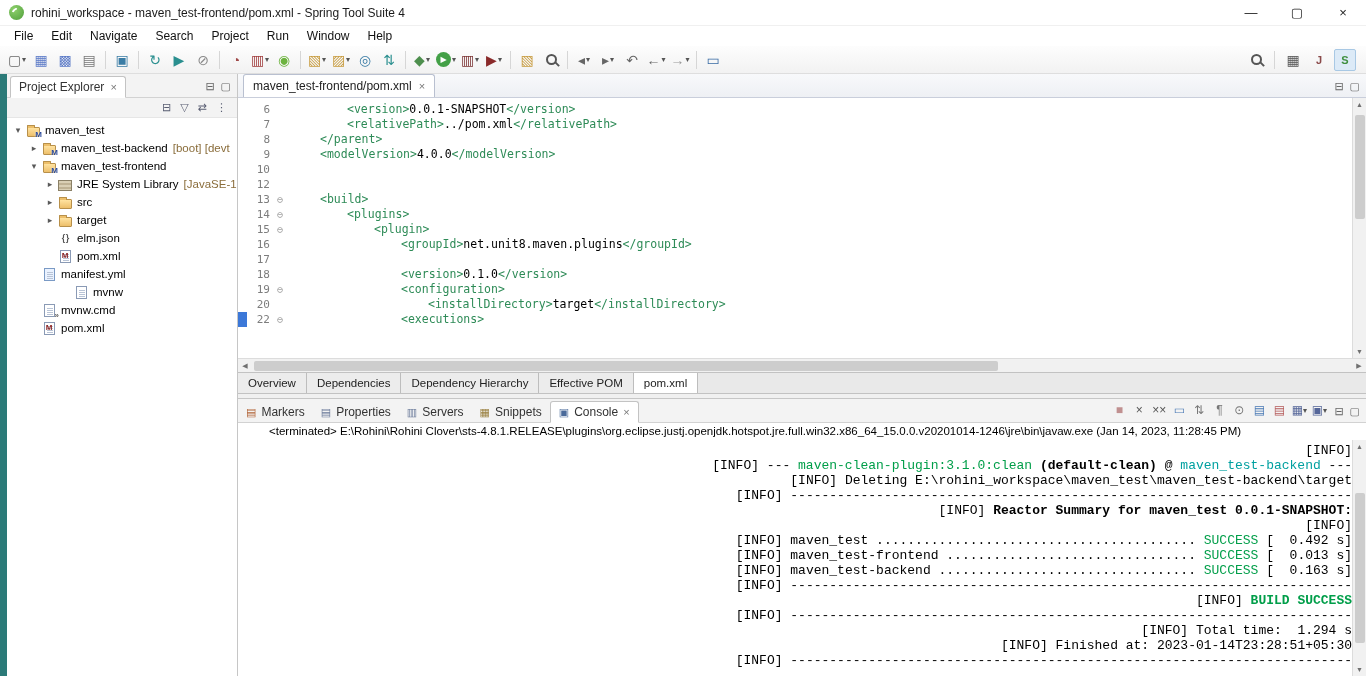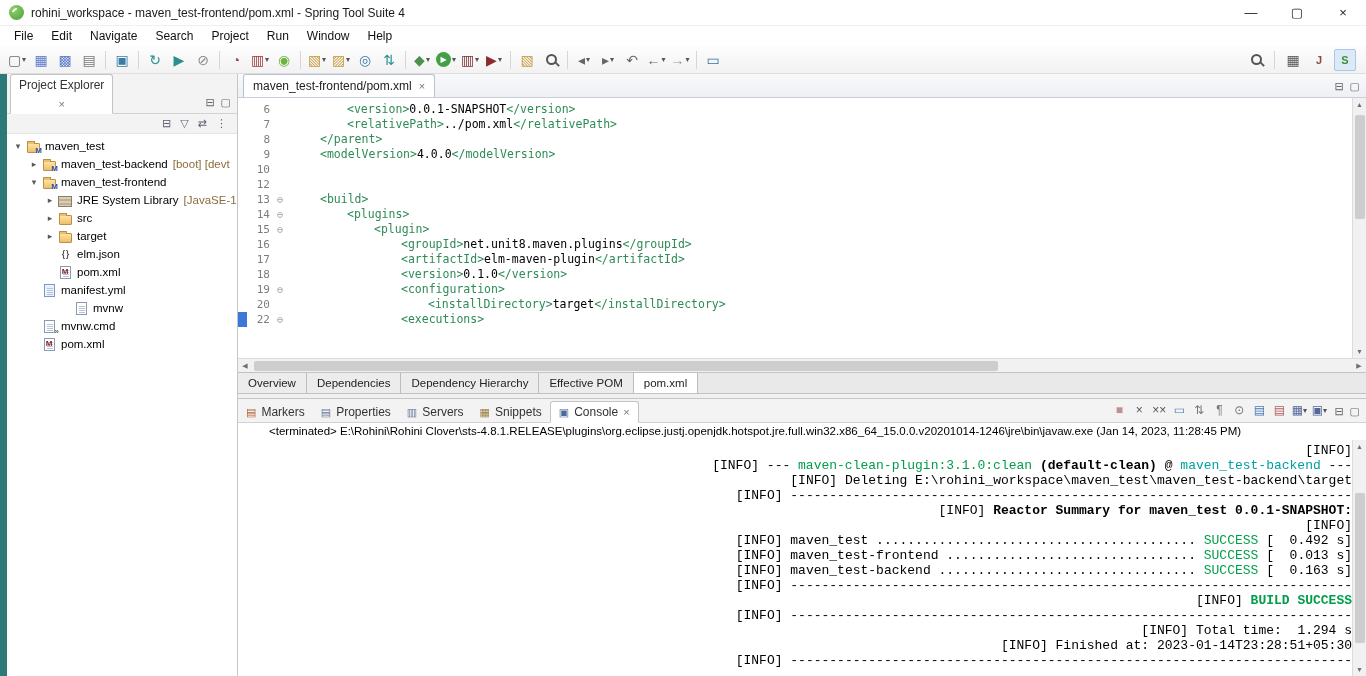--- a/index.html
+++ b/index.html
@@ -38,21 +38,21 @@
                 right:-5px; bottom:-2px; }
   .persp { font-weight:bold; font-size:11px; }
 
   
   .main { flex:1; display:flex; min-height:0; }
   .side-strip { flex:0 0 7px; background:#2b7a78; }
 
   
   .explorer { flex:0 0 231px; background:#f4f4f4; border-right:1px solid #c6c6c6; display:flex; flex-direction:column; min-width:0; }
   .view-tabbar { flex:0 0 24px; display:flex; align-items:flex-end; background:#f3f3f3; border-bottom:1px solid #d2d2d2; }
-  .view-tab { display:flex; align-items:center; gap:6px; padding:3px 8px; font-size:12px; color:#333;flex-direction:column; }
+  .view-tab { display:flex; align-items:center; gap:6px; padding:3px 8px; font-size:12px; color:#333; }
   .view-tab.active { background:#fff; border:1px solid #c3c3c3; border-bottom:1px solid #fff; border-radius:3px 3px 0 0;
                      margin-left:3px; margin-bottom:-1px; }
   .tclose { font-size:11px; color:#777; cursor:default; }
   .view-minmax { margin-left:auto; display:flex; gap:6px; padding:0 6px 4px 0; color:#666; font-size:11px; }
   .view-toolbar { flex:0 0 20px; background:#f3f3f3; display:flex; justify-content:flex-end; align-items:center;
                   gap:9px; padding-right:10px; border-bottom:1px solid #e6e6e6; }
   .vtb { color:#5a5f73; font-size:11px; }
   .tree { flex:1; background:#fff; overflow:hidden; padding-top:3px; }
   .trow { height:18px; display:flex; align-items:center; font-size:11.5px; white-space:nowrap; overflow:hidden; }
   .arrow { width:14px; flex:0 0 14px; text-align:center; color:#5a5a5a; font-size:9px; }
@@ -417,21 +417,21 @@
               <div class="crow"><span class="annc"></span><span class="num">6</span><span class="fold"></span><span class="srcl" style="padding-left: 60px;"><span class="tag">&lt;version&gt;</span><span class="txt">0.0.1-SNAPSHOT</span><span class="tag">&lt;/version&gt;</span></span></div>
               <div class="crow"><span class="annc"></span><span class="num">7</span><span class="fold"></span><span class="srcl" style="padding-left: 60px;"><span class="tag">&lt;relativePath&gt;</span><span class="txt">../pom.xml</span><span class="tag">&lt;/relativePath&gt;</span></span></div>
               <div class="crow"><span class="annc"></span><span class="num">8</span><span class="fold"></span><span class="srcl" style="padding-left: 33px;"><span class="tag">&lt;/parent&gt;</span></span></div>
               <div class="crow"><span class="annc"></span><span class="num">9</span><span class="fold"></span><span class="srcl" style="padding-left: 33px;"><span class="tag">&lt;modelVersion&gt;</span><span class="txt">4.0.0</span><span class="tag">&lt;/modelVersion&gt;</span></span></div>
               <div class="crow"><span class="annc"></span><span class="num">10</span><span class="fold"></span><span class="srcl" style="padding-left: 6px;"></span></div>
               <div class="crow"><span class="annc"></span><span class="num">12</span><span class="fold"></span><span class="srcl" style="padding-left: 6px;"></span></div>
               <div class="crow"><span class="annc"></span><span class="num">13</span><span class="fold">⊖</span><span class="srcl" style="padding-left: 33px;"><span class="tag">&lt;build&gt;</span></span></div>
               <div class="crow"><span class="annc"></span><span class="num">14</span><span class="fold">⊖</span><span class="srcl" style="padding-left: 60px;"><span class="tag">&lt;plugins&gt;</span></span></div>
               <div class="crow"><span class="annc"></span><span class="num">15</span><span class="fold">⊖</span><span class="srcl" style="padding-left: 87px;"><span class="tag">&lt;plugin&gt;</span></span></div>
               <div class="crow"><span class="annc"></span><span class="num">16</span><span class="fold"></span><span class="srcl" style="padding-left: 114px;"><span class="tag">&lt;groupId&gt;</span><span class="txt">net.unit8.maven.plugins</span><span class="tag">&lt;/groupId&gt;</span></span></div>
-              <div class="crow"><span class="annc"></span><span class="num">17</span><span class="fold"></span><span class="srcl" style="padding-left: 114px;"><span class="tag">&lt;artifactId&gt;</span><span class="txt">elm-maven-plugin</span><span class="tag">&lt;/artifactId&gt;</span></span></div>
+              <div class="crow"><span class="annc"></span><span class="num">17</span><span class="fold"></span></div>
               <div class="crow"><span class="annc"></span><span class="num">18</span><span class="fold"></span><span class="srcl" style="padding-left: 114px;"><span class="tag">&lt;version&gt;</span><span class="txt">0.1.0</span><span class="tag">&lt;/version&gt;</span></span></div>
               <div class="crow"><span class="annc"></span><span class="num">19</span><span class="fold">⊖</span><span class="srcl" style="padding-left: 114px;"><span class="tag">&lt;configuration&gt;</span></span></div>
               <div class="crow"><span class="annc"></span><span class="num">20</span><span class="fold"></span><span class="srcl" style="padding-left: 141px;"><span class="tag">&lt;installDirectory&gt;</span><span class="txt">target</span><span class="tag">&lt;/installDirectory&gt;</span></span></div>
               <div class="crow cur"><span class="annc"></span><span class="num">22</span><span class="fold">⊖</span><span class="srcl" style="padding-left: 114px;"><span class="tag">&lt;executions&gt;</span></span></div>
             </div>
           <div class="vsb">
             <span class="sar">▲</span>
             <span class="vthumb"></span>
             <span class="vspacer"></span>
             <span class="sar">▼</span>

